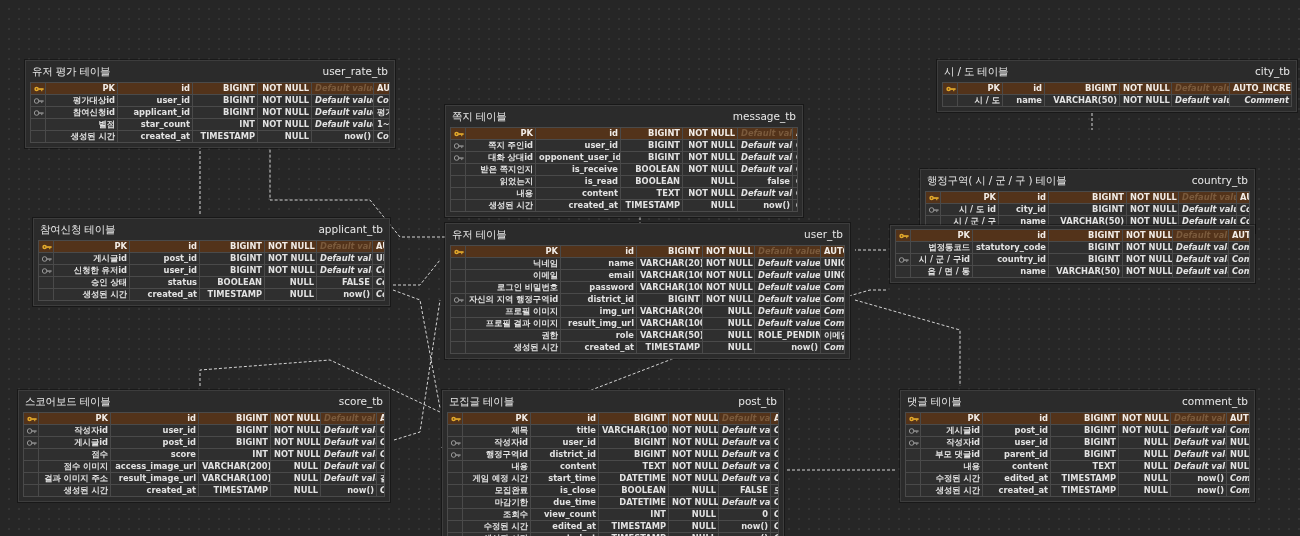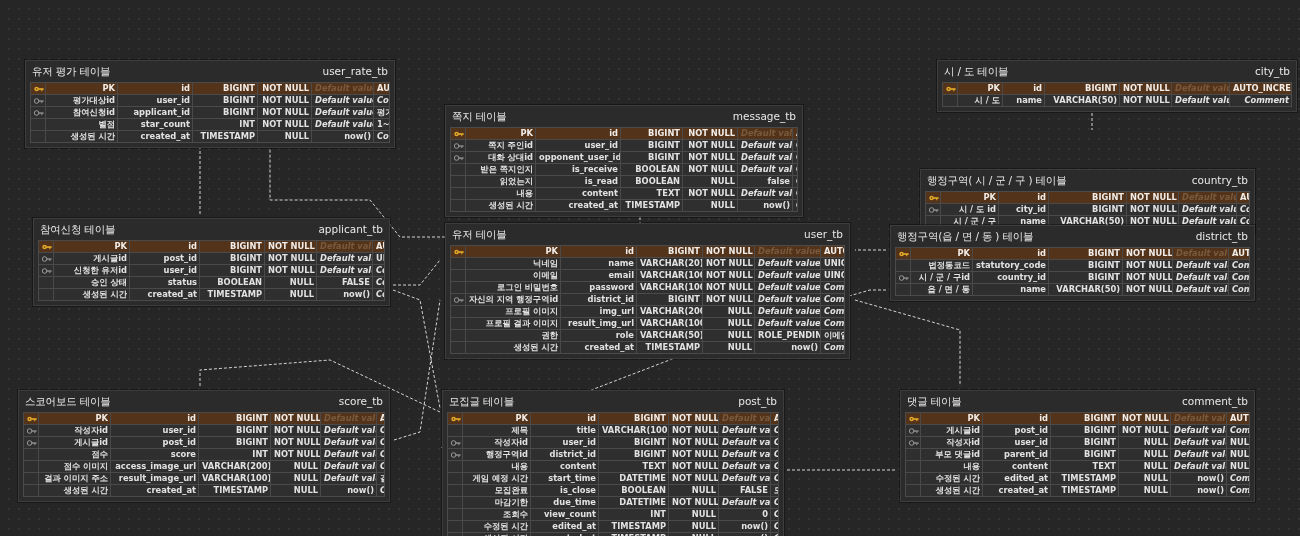--- a/index.html
+++ b/index.html
@@ -342,24 +342,20 @@
               <td class="">name</td>
               <td class="">VARCHAR(50)</td>
               <td class="">NOT NULL</td>
               <td class="dim">Default value</td>
               <td class="cjk dim">Comment</td>
             </tr>
           </tbody>
         </table>
       </div>
       <div class="tbl" style="left: 890px; top: 225px; width: 365px;">
-        <div class="tbl-head">
-          <span class="tbl-title cjk">행정구역(읍 / 면 / 동 ) 테이블</span>
-          <span class="tbl-name">district_tb</span>
-        </div>
         <table class="cols">
           <colgroup>
             <col style="width: 15px;">
             <col style="width: 62px;">
             <col style="width: 76px;">
             <col style="width: 74px;">
             <col style="width: 50px;">
             <col style="width: 56px;">
             <col>
           </colgroup>

